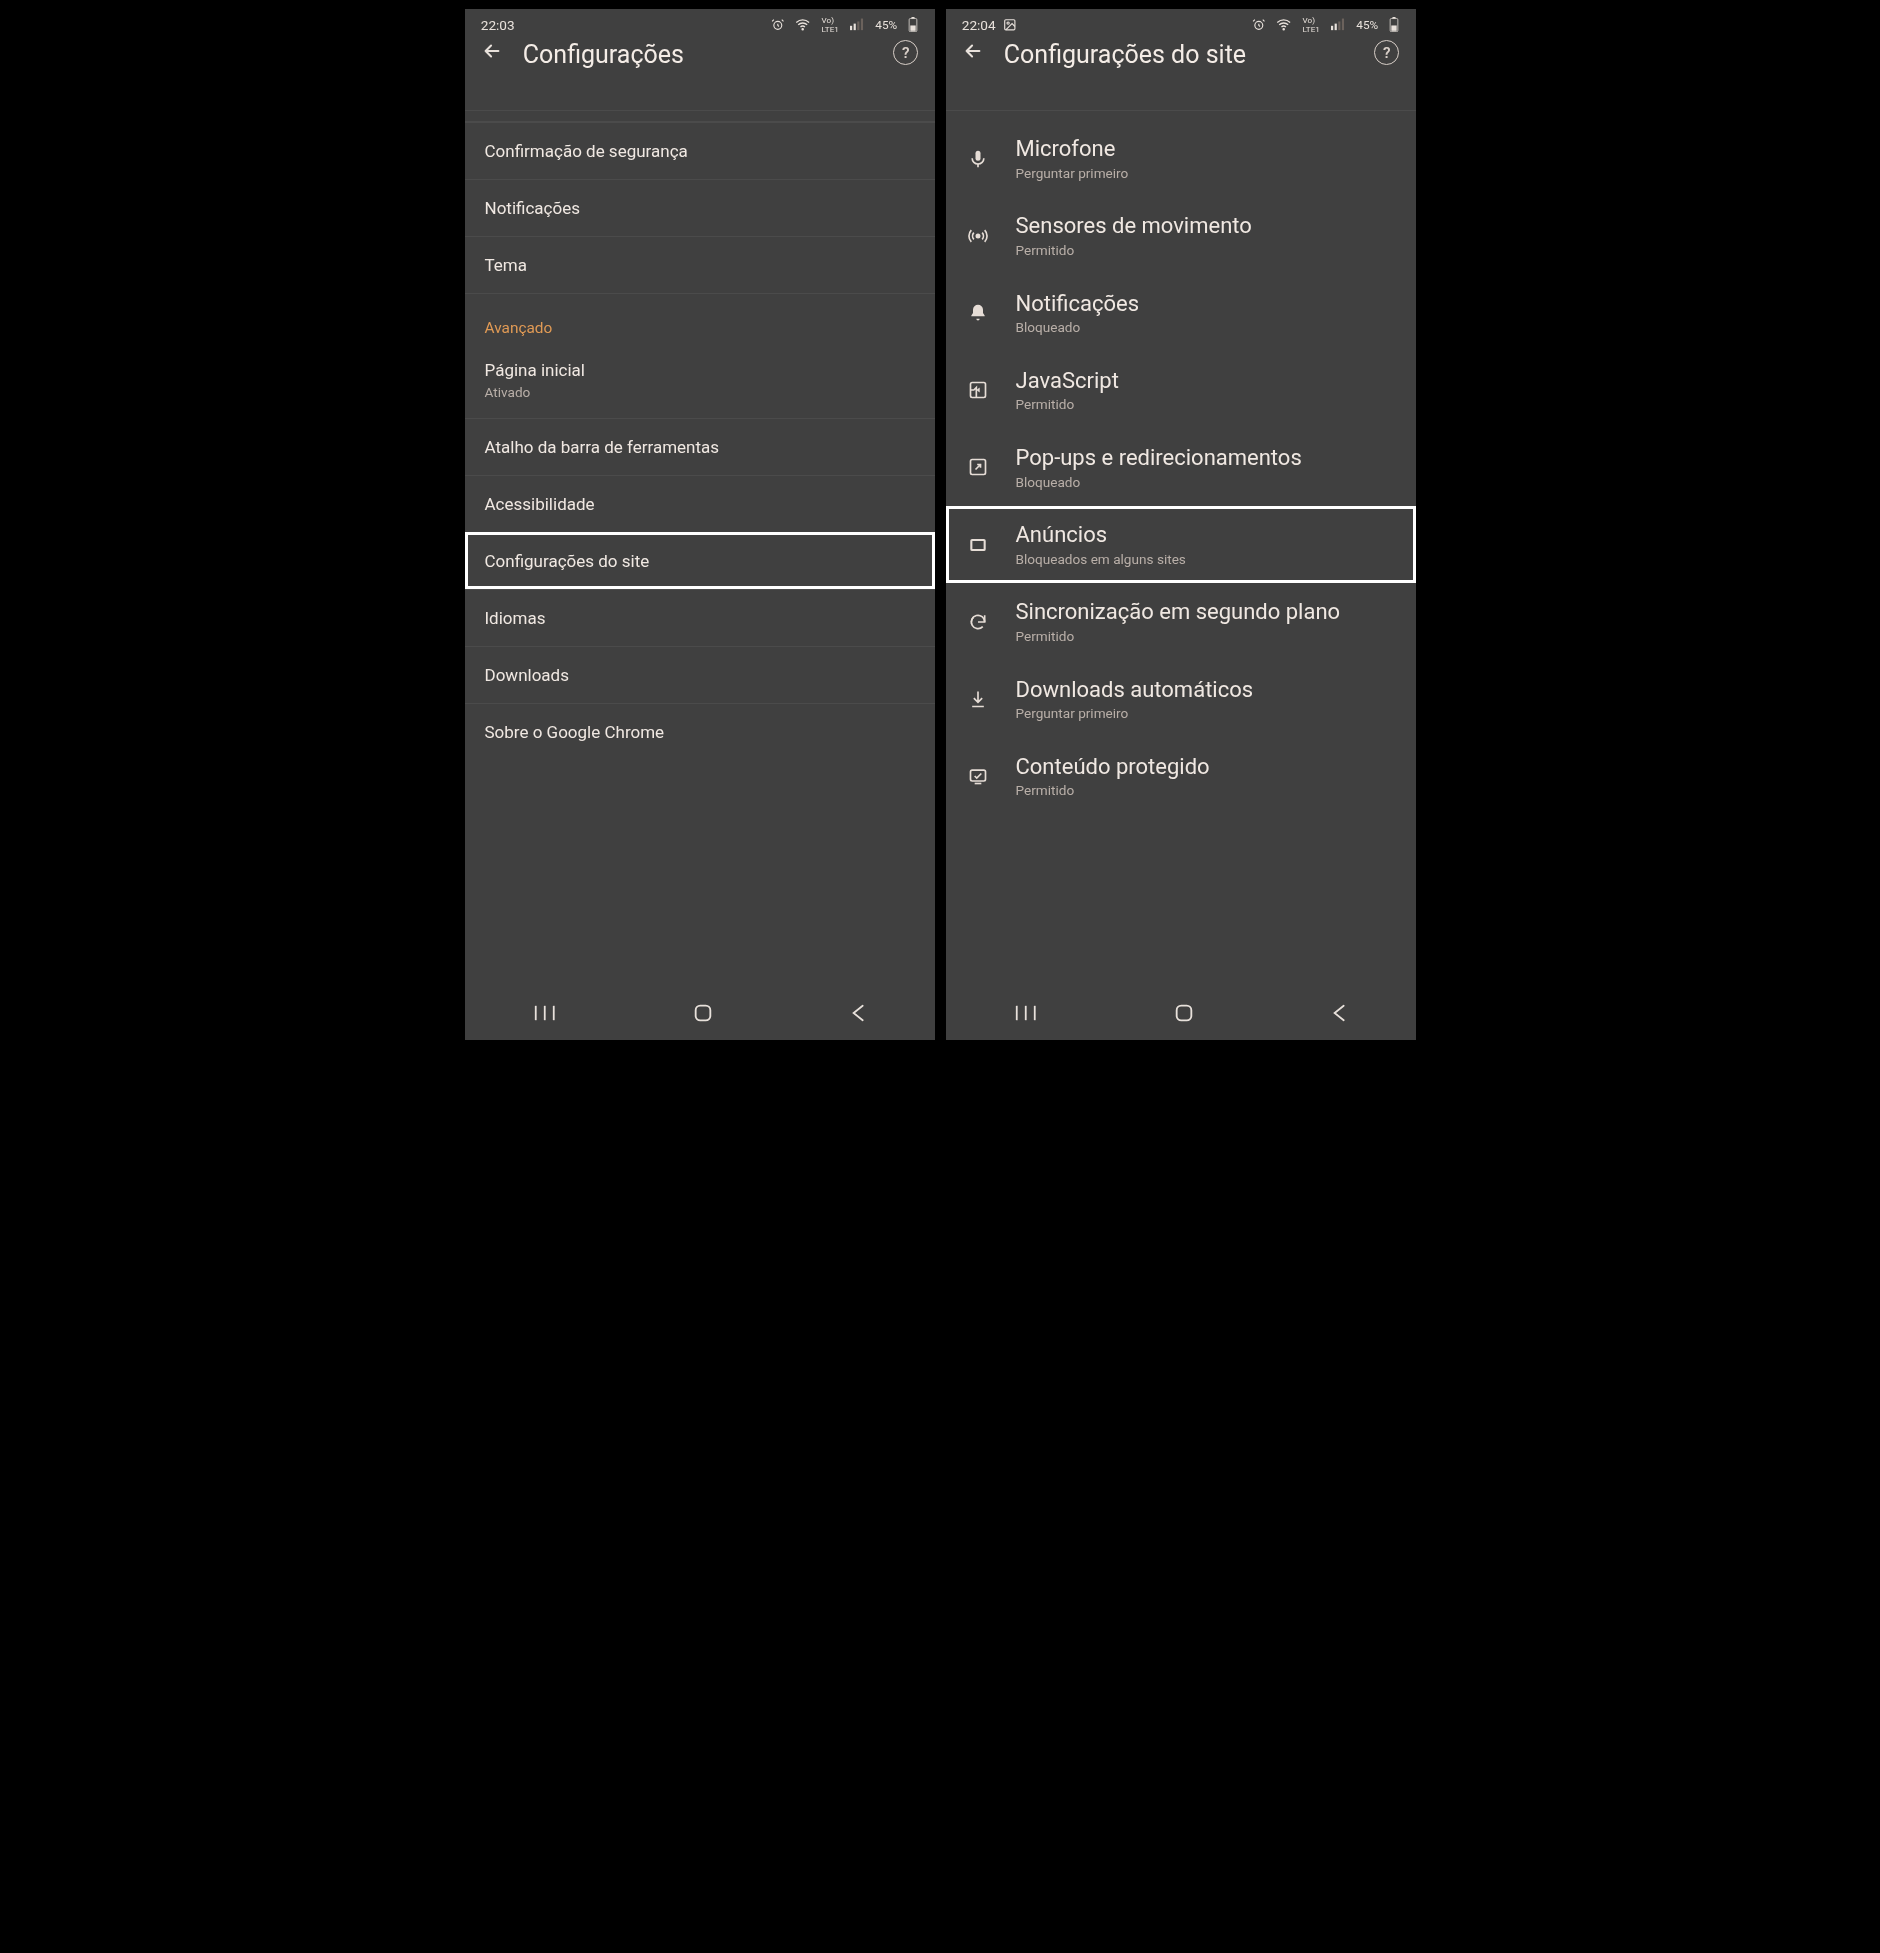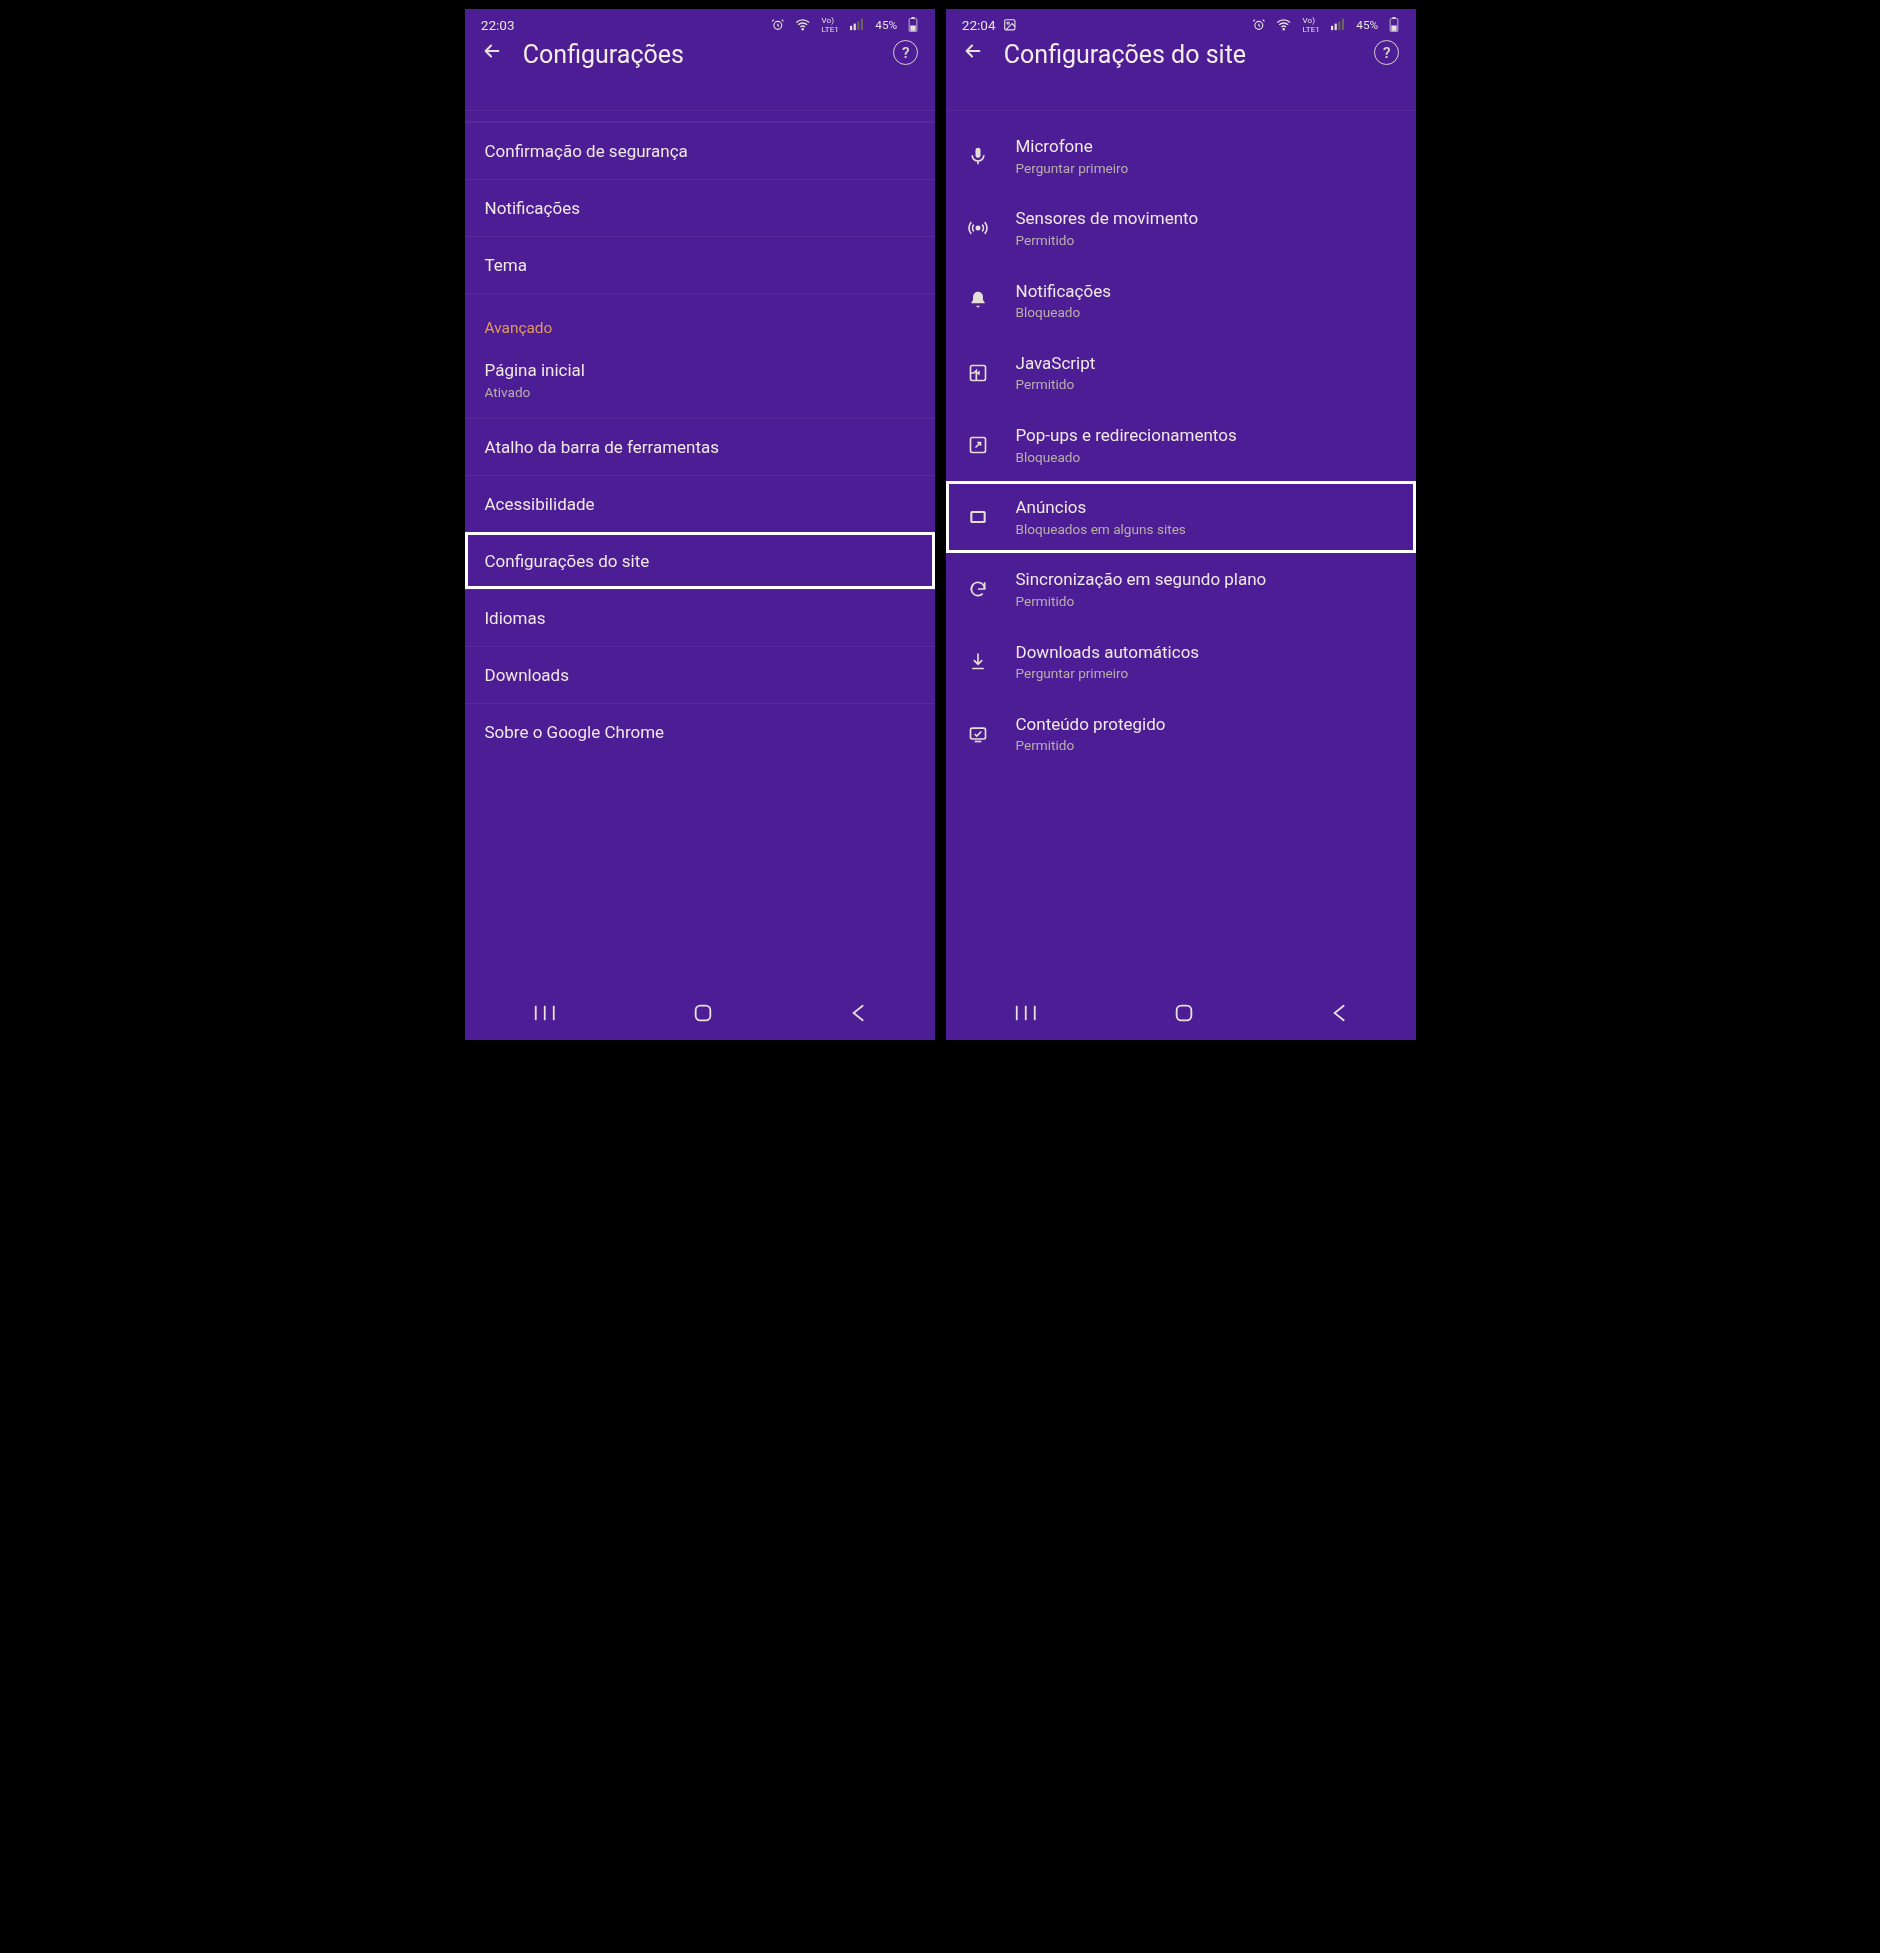--- a/index.html
+++ b/index.html
@@ -7,21 +7,21 @@
     background:#000;
     font-family: Roboto, "Segoe UI", Arial, sans-serif;
     display:flex;
     justify-content:center;
     gap:11px;
     padding:9px;
   }
   .phone {
     width:470px;
     height:1031px;
-    background:#4c1d95;
+    background:#404040;
     display:flex;
     flex-direction:column;
     color:#e8e1db;
     position:relative;
     overflow:hidden;
   }
   .status-bar {
     height:31px;
     display:flex;
     justify-content:space-between;
@@ -92,21 +92,21 @@
     padding:16.3px 18px 16.3px 20px;
   }
   .row-icon .icon {
     width:25px;
     display:flex;
     align-items:center;
     justify-content:center;
     color:#e6ddd6;
   }
   .row-icon .texts { display:flex; flex-direction:column; gap:3.6px; }
-  .row-icon .label { font-size:17px; color:#f0e8e2; }
+  .row-icon .label { font-size:22px; color:#f0e8e2; }
   .row-icon .sub   { font-size:13.6px; color:#b9afa8; }
   .navbar {
     height:51px;
     display:flex;
     justify-content:space-around;
     align-items:center;
     margin-top:auto;
   }
   .navbar .nav-btn {
     color:#e8e1db;

